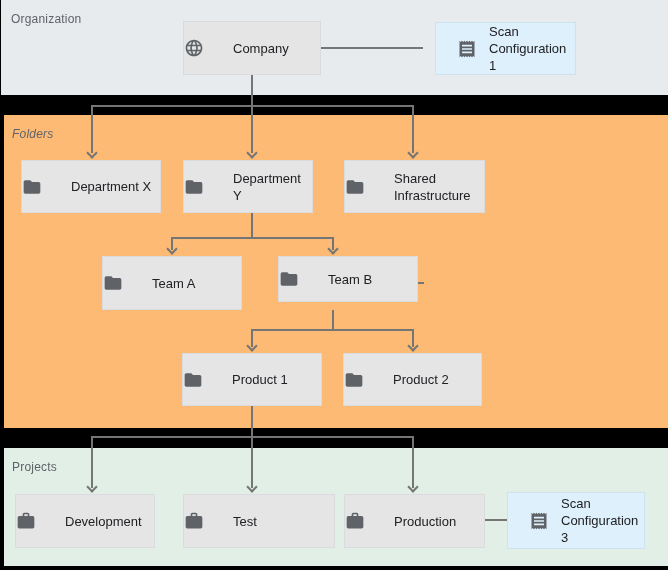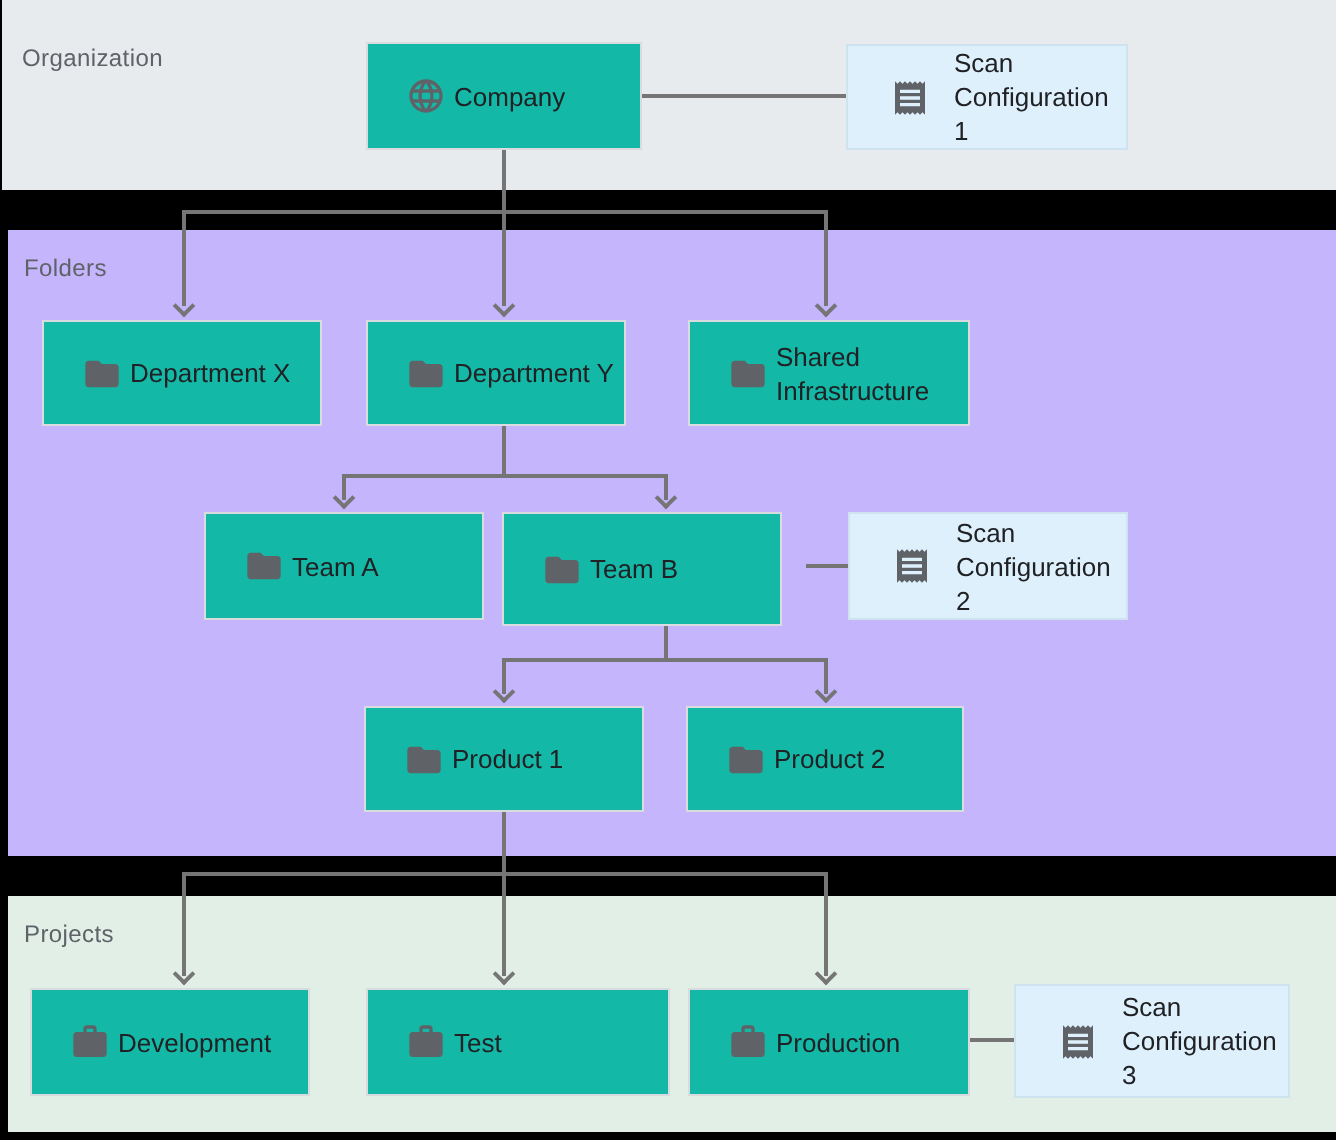--- a/index.html
+++ b/index.html
@@ -2,28 +2,28 @@
 <html><head>
 <meta charset="utf-8">
 <style>
   html,body{margin:0;padding:0;background:#000;}
   .stage{
     position:relative;width:668px;height:570px;background:#000;
     font-family:"Liberation Sans","DejaVu Sans",sans-serif;overflow:hidden;
   }
   .band{position:absolute;}
   .band-org{left:1px;top:0;width:667px;height:95px;background:#e8ebee;}
-  .band-folders{left:4px;top:115px;width:664px;height:313px;background:#c4b5fd;}
+  .band-folders{left:4px;top:115px;width:664px;height:313px;background:#fdba74;font-style:italic;}
   .band-projects{left:4px;top:448px;width:664px;height:118px;background:#e1efe7;}
   .band-label{position:absolute;left:8px;top:12px;font-size:12px;color:#5f6368;letter-spacing:.2px;}
-  .band-org .band-label{left:10px;top:22px;}
+  .band-org .band-label{left:10px;top:12px;}
 
   .node{
-    position:absolute;background:#14b8a6;border:1px solid #d9dbde;
-    display:flex;align-items:center;gap:4px;padding-left:19px;box-sizing:border-box;
+    position:absolute;background:#e5e5e5;border:1px solid #d9dbde;
+    display:flex;align-items:center;gap:29px;box-sizing:border-box;
   }
   .node.scan{background:#def0fc;border-color:#cfe2f0;padding-left:21px;gap:12px;}
   .node-label{font-size:13px;line-height:17px;color:#202124;}
   .icon{width:20px;height:20px;flex:0 0 20px;display:block;color:#5f6368;}
   .icon svg{width:20px;height:20px;display:block;fill:currentColor;}
 
   .line{position:absolute;background:#757575;}
   .arrow{
     position:absolute;width:6px;height:6px;
     border-right:2px solid #757575;border-bottom:2px solid #757575;
@@ -100,21 +100,21 @@
 
   <div class="node" style="left:183px;top:21px;width:138px;height:54px">
     <span class="icon">
         <svg>
           <use href="#i-globe"></use>
         </svg>
       </span>
     <span class="node-label">Company</span>
   </div>
 
-  <div class="node scan" style="left:423px;top:22px;width:141px;height:53px">
+  <div class="node scan" style="left:435px;top:22px;width:141px;height:53px">
     <span class="icon">
         <svg>
           <use href="#i-receipt"></use>
         </svg>
       </span>
     <span class="node-label">Scan Configuration 1</span>
   </div>
 
   <div class="node" style="left:21px;top:160px;width:140px;height:53px">
     <span class="icon">
@@ -145,85 +145,77 @@
 
   <div class="node" style="left:102px;top:256px;width:140px;height:54px">
     <span class="icon">
         <svg>
           <use href="#i-folder"></use>
         </svg>
       </span>
     <span class="node-label">Team A</span>
   </div>
 
-  <div class="node" style="left:251px;top:256px;width:140px;height:57px">
+  <div class="node" style="left:278px;top:256px;width:140px;height:46px">
     <span class="icon">
         <svg>
           <use href="#i-folder"></use>
         </svg>
       </span>
     <span class="node-label">Team B</span>
   </div>
 
-  <div class="node scan" style="left:424px;top:256px;width:140px;height:54px">
+
+  <div class="node" style="left:182px;top:353px;width:140px;height:53px">
+    <span class="icon">
+        <svg>
+          <use href="#i-folder"></use>
+        </svg>
+      </span>
+    <span class="node-label">Product 1</span>
+  </div>
+
+  <div class="node" style="left:343px;top:353px;width:139px;height:53px">
+    <span class="icon">
+        <svg>
+          <use href="#i-folder"></use>
+        </svg>
+      </span>
+    <span class="node-label">Product 2</span>
+  </div>
+
+  <div class="node" style="left:15px;top:494px;width:140px;height:54px">
+    <span class="icon">
+        <svg>
+          <use href="#i-briefcase"></use>
+        </svg>
+      </span>
+    <span class="node-label">Development</span>
+  </div>
+
+  <div class="node" style="left:183px;top:494px;width:152px;height:54px">
+    <span class="icon">
+        <svg>
+          <use href="#i-briefcase"></use>
+        </svg>
+      </span>
+    <span class="node-label">Test</span>
+  </div>
+
+  <div class="node" style="left:344px;top:494px;width:141px;height:54px">
+    <span class="icon">
+        <svg>
+          <use href="#i-briefcase"></use>
+        </svg>
+      </span>
+    <span class="node-label">Production</span>
+  </div>
+
+  <div class="node scan" style="left:507px;top:492px;width:138px;height:57px">
     <span class="icon">
         <svg>
           <use href="#i-receipt"></use>
         </svg>
       </span>
-    <span class="node-label">Scan Configuration 2</span>
-  </div>
-
-  <div class="node" style="left:182px;top:353px;width:140px;height:53px">
-    <span class="icon">
-        <svg>
-          <use href="#i-folder"></use>
-        </svg>
-      </span>
-    <span class="node-label">Product 1</span>
-  </div>
-
-  <div class="node" style="left:343px;top:353px;width:139px;height:53px">
-    <span class="icon">
-        <svg>
-          <use href="#i-folder"></use>
-        </svg>
-      </span>
-    <span class="node-label">Product 2</span>
-  </div>
-
-  <div class="node" style="left:15px;top:494px;width:140px;height:54px">
-    <span class="icon">
-        <svg>
-          <use href="#i-briefcase"></use>
-        </svg>
-      </span>
-    <span class="node-label">Development</span>
-  </div>
-
-  <div class="node" style="left:183px;top:494px;width:152px;height:54px">
-    <span class="icon">
-        <svg>
-          <use href="#i-briefcase"></use>
-        </svg>
-      </span>
-    <span class="node-label">Test</span>
-  </div>
-
-  <div class="node" style="left:344px;top:494px;width:141px;height:54px">
-    <span class="icon">
-        <svg>
-          <use href="#i-briefcase"></use>
-        </svg>
-      </span>
-    <span class="node-label">Production</span>
-  </div>
-
-  <div class="node scan" style="left:507px;top:492px;width:138px;height:57px">
-    <span class="icon">
-        <svg>
-          <use href="#i-receipt"></use>
-        </svg>
-      </span>
     <span class="node-label">Scan Configuration 3</span>
   </div>
 
 </div>
 
 </body></html>

